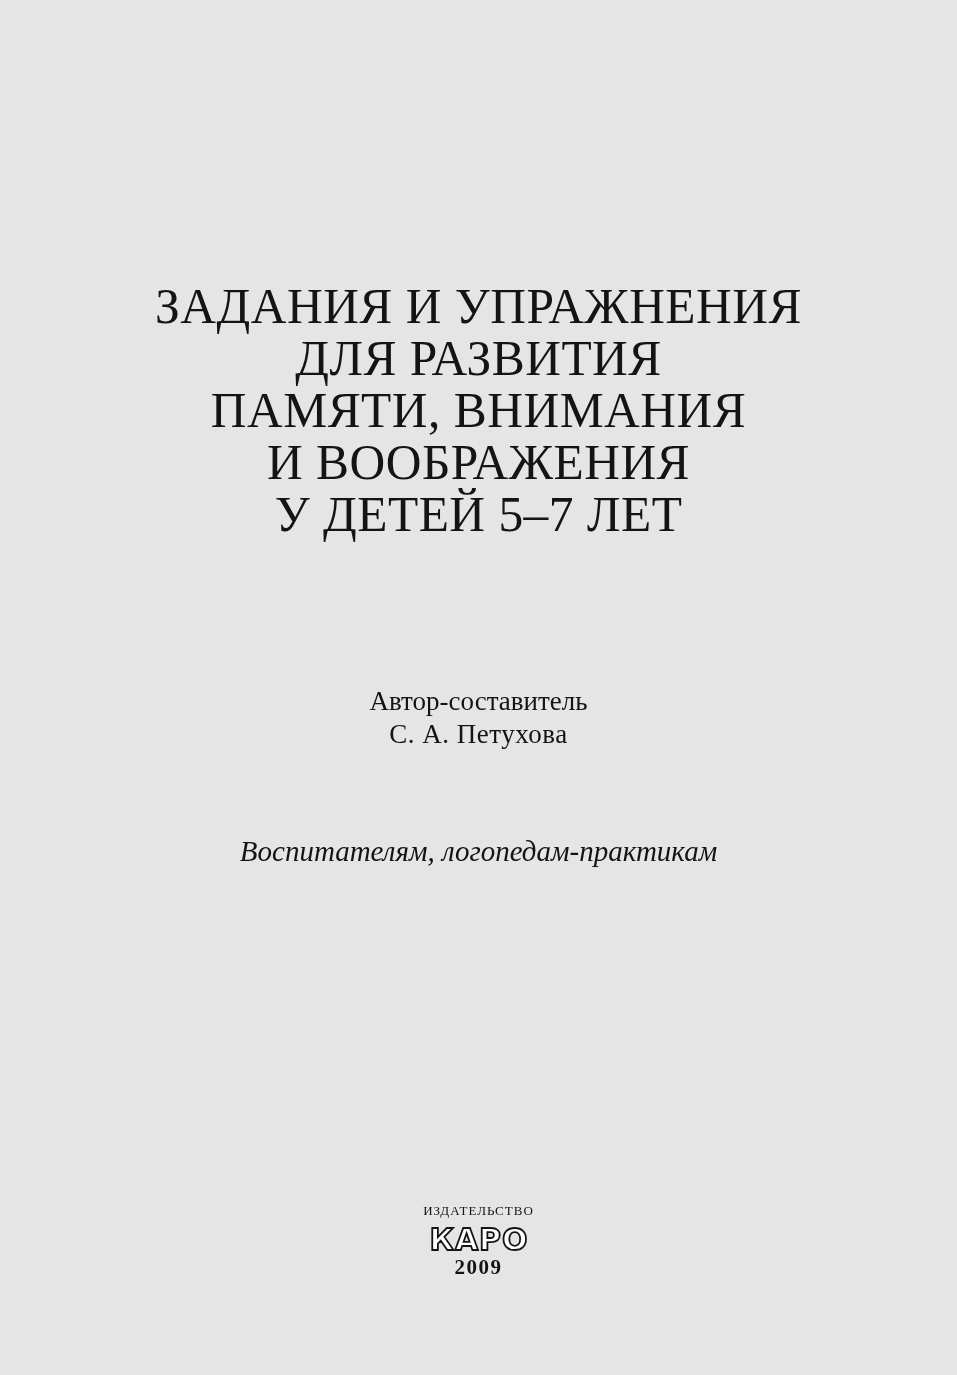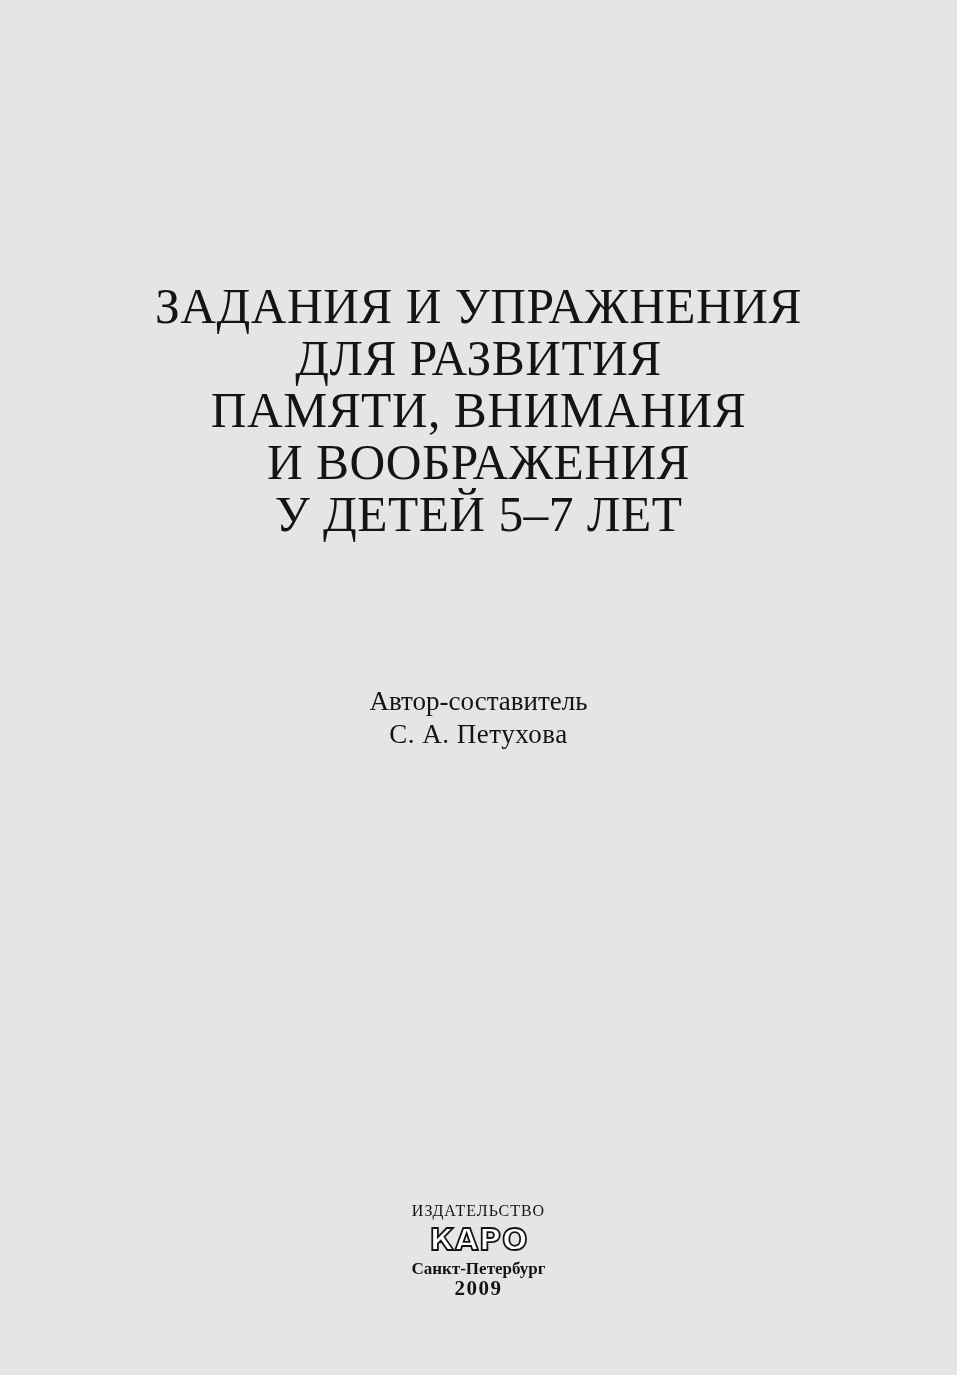--- a/index.html
+++ b/index.html
@@ -47,21 +47,21 @@
     line-height: 34px;
   }
   .publisher-block {
     position: absolute;
     top: 1204px;
     left: 0;
     width: 100%;
     text-align: center;
   }
   .publisher-label {
-    font-size: 16px;
+    font-size: 13px;
     line-height: 14px;
     letter-spacing: 1px;
   }
   .logo-svg { display: block; margin: 3px auto 0 auto; }
   .publisher-city {
     font-size: 17px;
     font-weight: bold;
     line-height: 18px;
     margin-top: 3px;
   }
@@ -85,24 +85,24 @@
     <div class="title-line">И ВООБРАЖЕНИЯ</div>
     <div class="title-line">У ДЕТЕЙ 5–7 ЛЕТ</div>
   </div>
 
   <div class="author-block">
     <div class="author-label">Автор-составитель</div>
     <div class="author-name">С. А. Петухова</div>
   </div>
 
   <div class="dedication">
+    <div class="dedication-line">Воспитателям, логопедам-практикам</div>
   </div>
 
   <div class="publisher-block">
     <div class="publisher-label">ИЗДАТЕЛЬСТВО</div>
     <svg class="logo-svg" width="130" height="36" viewBox="0 0 130 36" xmlns="http://www.w3.org/2000/svg">
       <text x="65" y="29" text-anchor="middle" font-family="DejaVu Sans, sans-serif" font-weight="bold" font-size="30" fill="#ffffff" stroke="#141414" stroke-width="1.8" letter-spacing="1">КАРО</text>
     </svg>
-    <div class="publisher-city">Санкт-Петербург</div>
     <div class="publisher-year">2009</div>
   </div>
 
 </div>
 
 </body></html>

